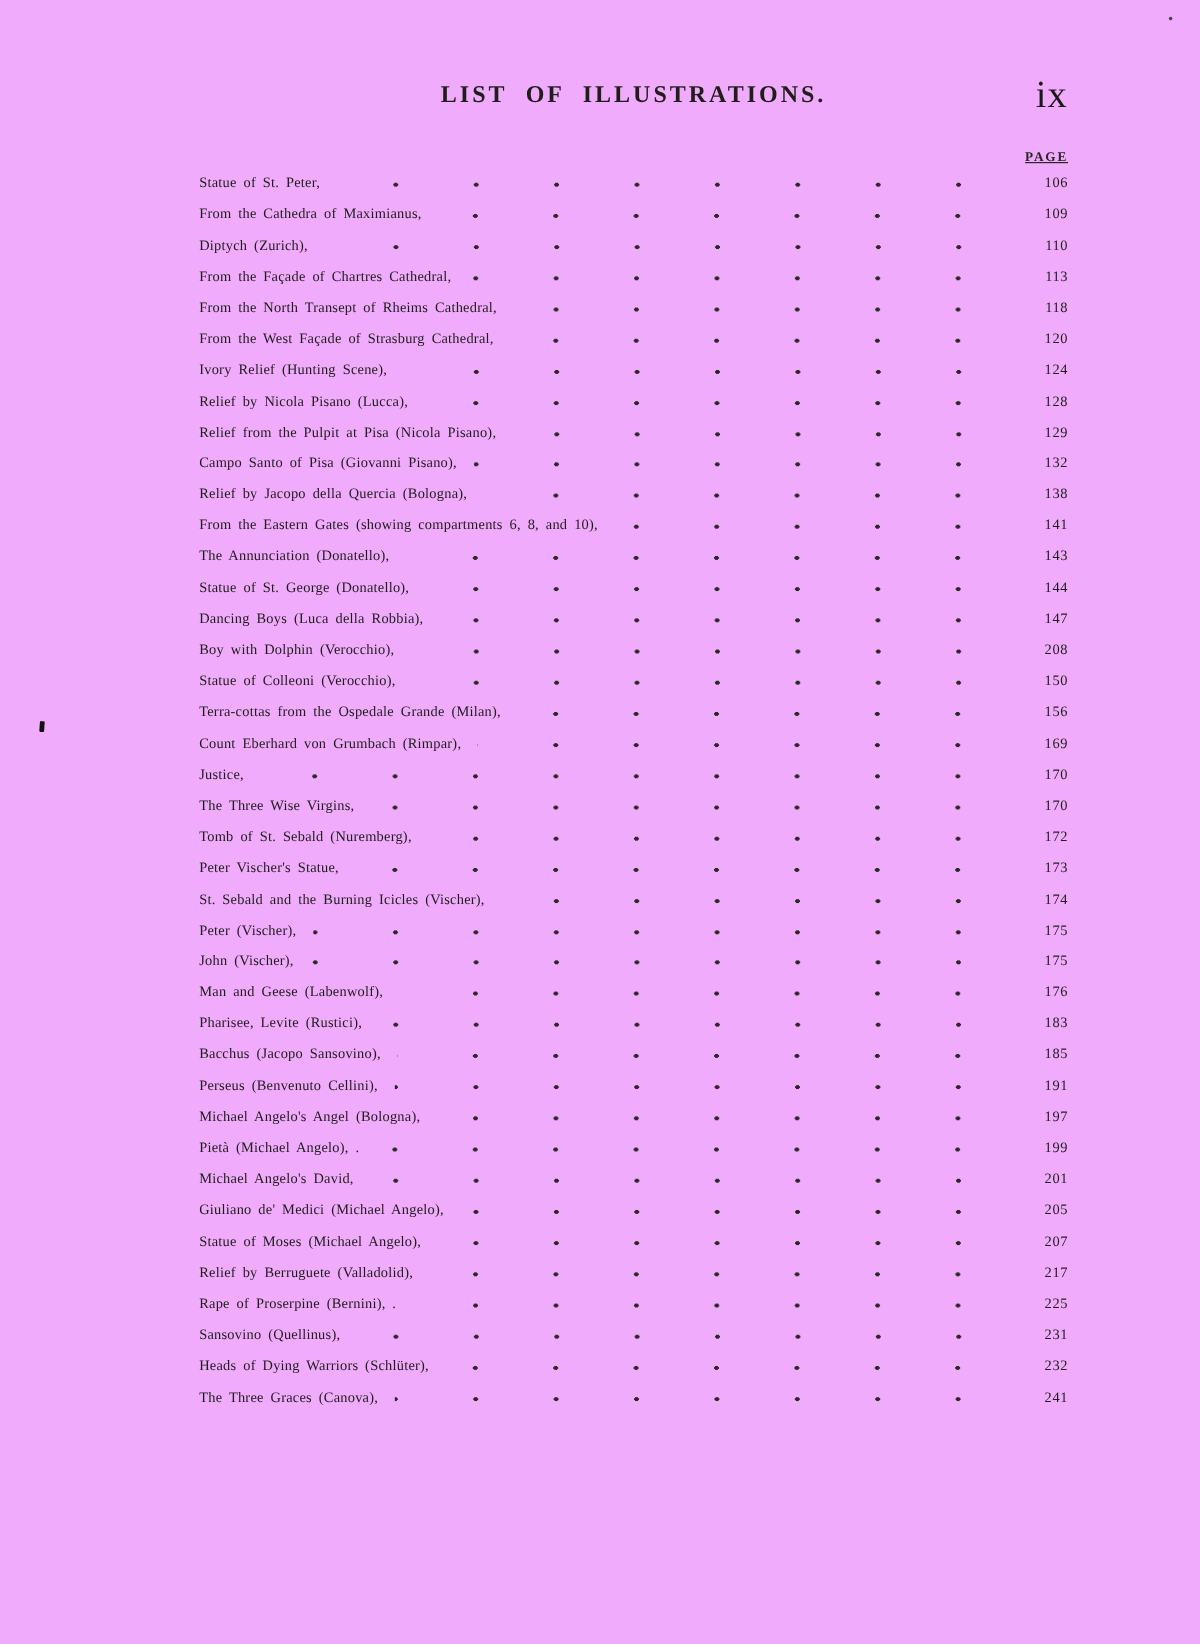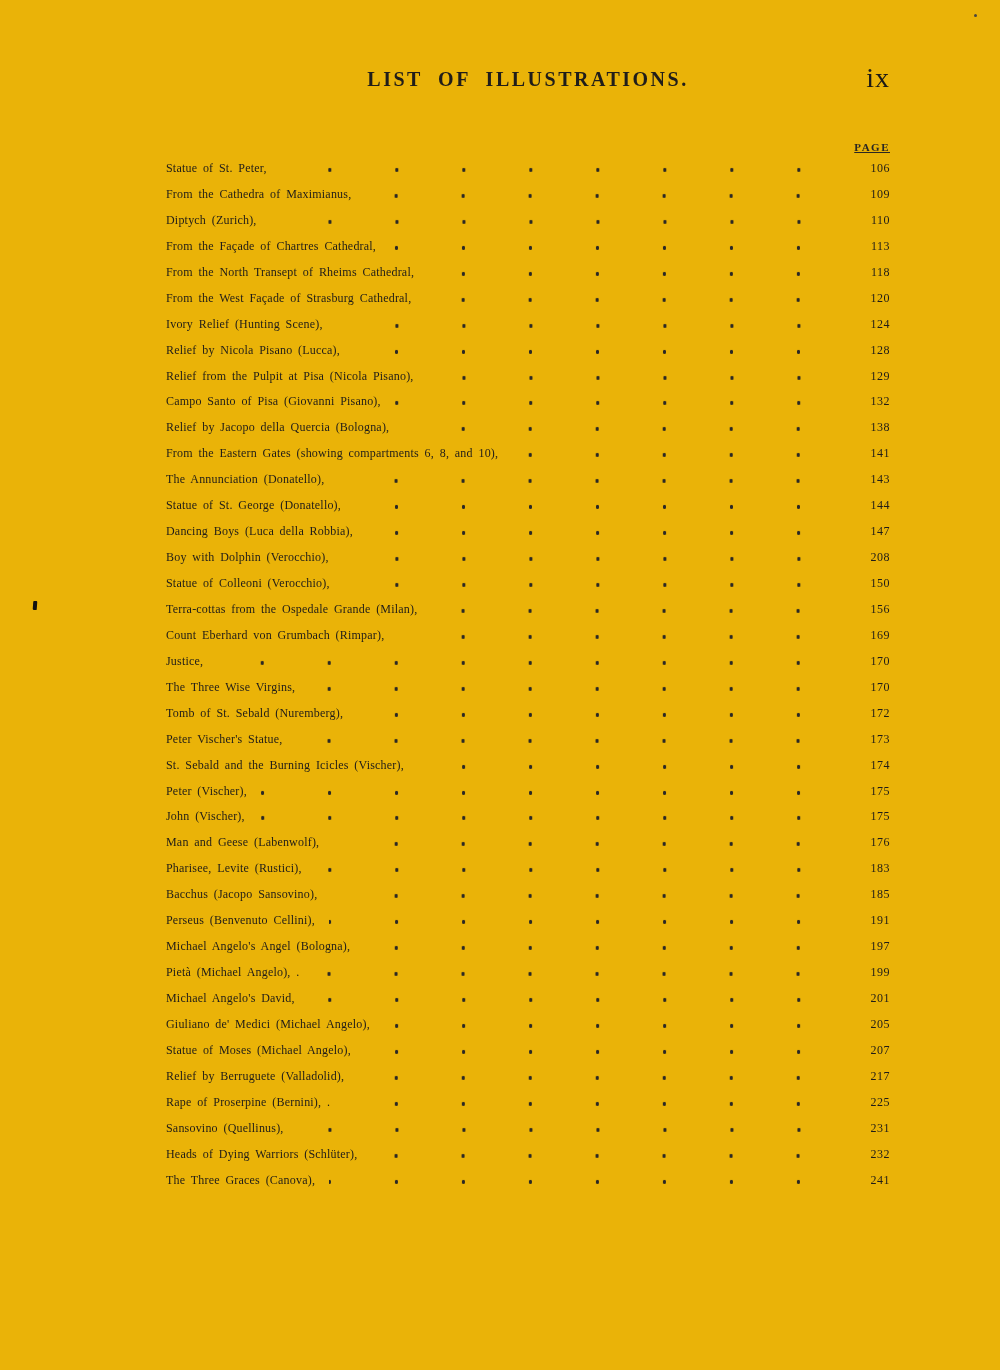--- a/index.html
+++ b/index.html
@@ -4,21 +4,21 @@
 <style>
   html, body {
     margin: 0;
     padding: 0;
     background: #ffffff;
   }
   .page {
     position: relative;
     width: 1000px;
     height: 1370px;
-    background: #eab308;
+    background: #f0abfc;
     font-family: "Liberation Serif", serif;
     color: #1f1c19;
     overflow: hidden;
   }
   .text-block {
     position: absolute;
     left: 166px;
     top: 64px;
     width: 724px;
   }
@@ -33,31 +33,31 @@
     font-weight: bold;
     letter-spacing: 2.5px;
     word-spacing: 8px;
     line-height: 30px;
     color: #201d1a;
   }
   .folio {
     position: absolute;
     right: 0;
     top: -1px;
-    font-size: 28px;
+    font-size: 32px;
     line-height: 30px;
     letter-spacing: 1px;
     color: #1b1916;
   }
   .col-label {
     text-align: right;
     font-size: 11px;
     font-weight: bold;
     letter-spacing: 1.5px;
-    margin-top: 36px;
+    margin-top: 20px;
     line-height: 14px;
     color: #2a2723;
     text-decoration: underline;
   }
   .toc {
     margin-top: 7px;
   }
   .row {
     display: flex;
     align-items: baseline;

